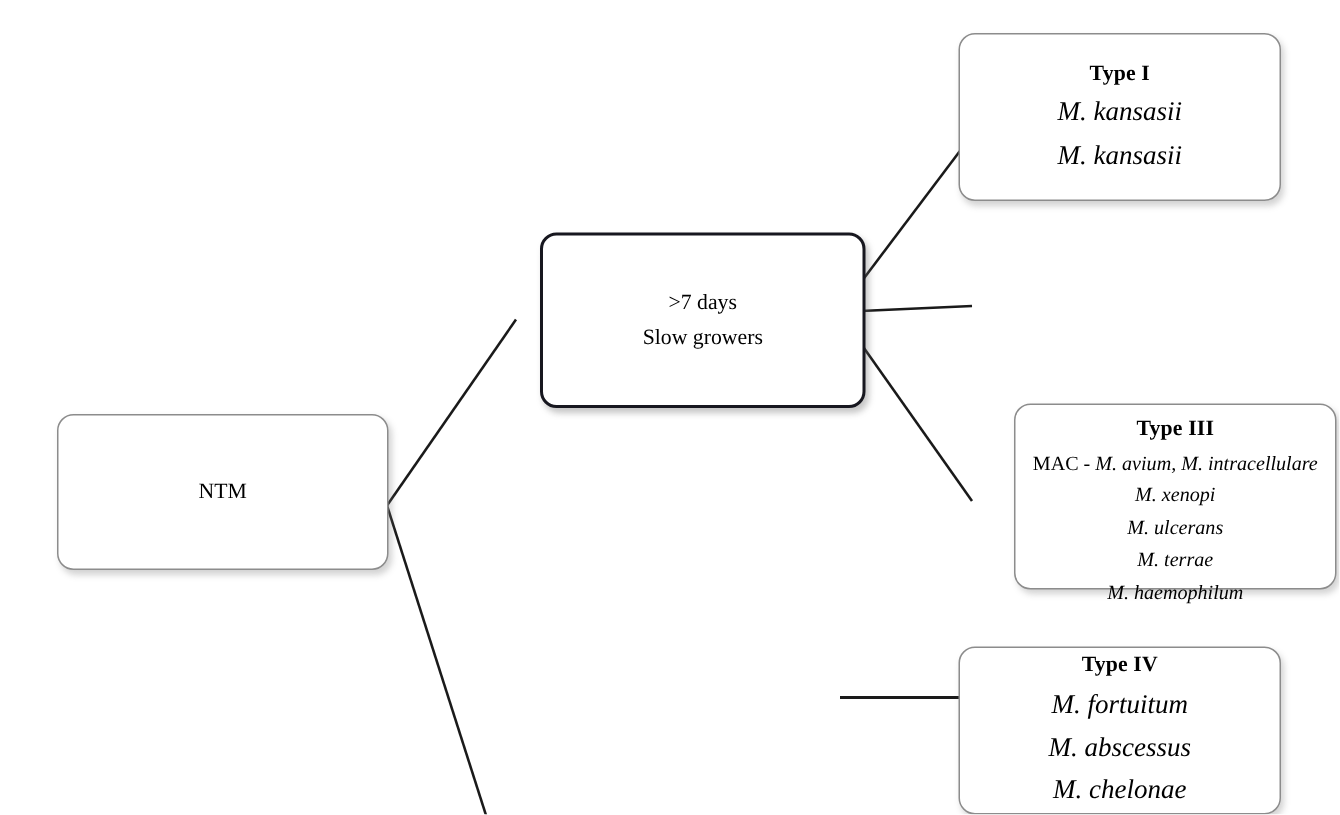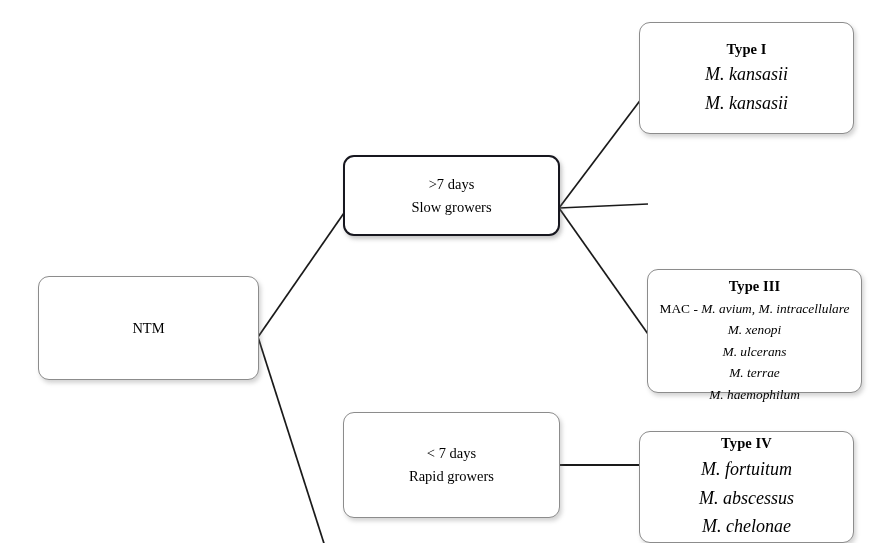--- a/index.html
+++ b/index.html
@@ -88,38 +88,34 @@
 
     <line x1="559" y1="208" x2="648" y2="334" stroke="#1a1a1a" stroke-width="1.7"></line>
 
     <line x1="560" y1="465" x2="648" y2="465" stroke="#1a1a1a" stroke-width="1.9"></line>
   </svg>
 
   <div class="node" style="left:38px; top:276px; width:221px; height:104px;">
     <div class="line">NTM</div>
   </div>
 
-  <div class="node emphasis" style="left:343px; top:155px; width:217px; height:81px;">
+  <div class="node emphasis" style="left:360px; top:155px; width:217px; height:117px;">
     <div class="line">&gt;7 days</div>
     <div class="line">Slow growers</div>
   </div>
 
-  <div class="node" style="left:343px; top:412px; width:217px; height:106px;">
-    <div class="line">&lt; 7 days</div>
-    <div class="line">Rapid growers</div>
-  </div>
 
   <div class="node" style="left:639px; top:22px; width:215px; height:112px;font-family:Liberation Serif, serif;">
     <div class="title">Type I</div>
     <div class="sp">M. kansasii</div>
     <div class="sp">M. kansasii</div>
   </div>
 
 
-  <div class="node" style="left:647px; top:269px; width:215px; height:124px; justify-content:flex-start; padding-top:6px;">
+  <div class="node" style="left:676px; top:269px; width:215px; height:124px; justify-content:flex-start; padding-top:6px;">
     <div class="title">Type III</div>
     <div class="sp-wide"><span class="roman">MAC - </span><span>M. avium, M. intracellulare</span></div>
     <div class="sp-wide">M. xenopi</div>
     <div class="sp-wide">M. ulcerans</div>
     <div class="sp-wide">M. terrae</div>
     <div class="sp-wide">M. haemophilum</div>
   </div>
 
   <div class="node" style="left:639px; top:409px; width:215px; height:112px;margin-top:22px;">
     <div class="title">Type IV</div>

